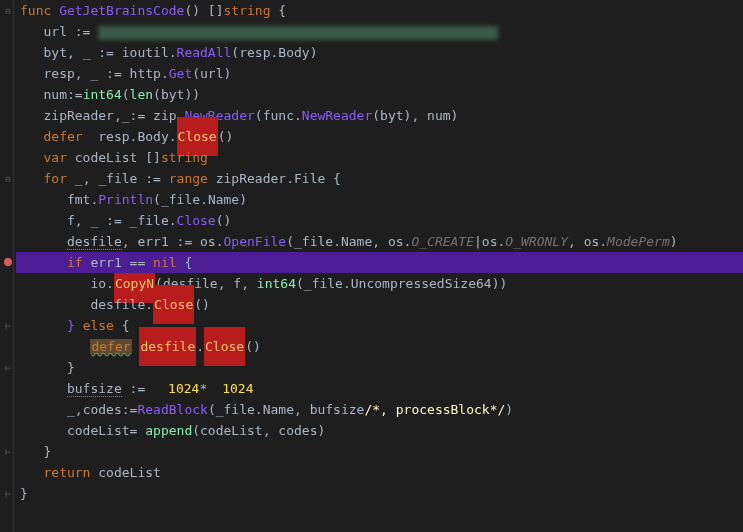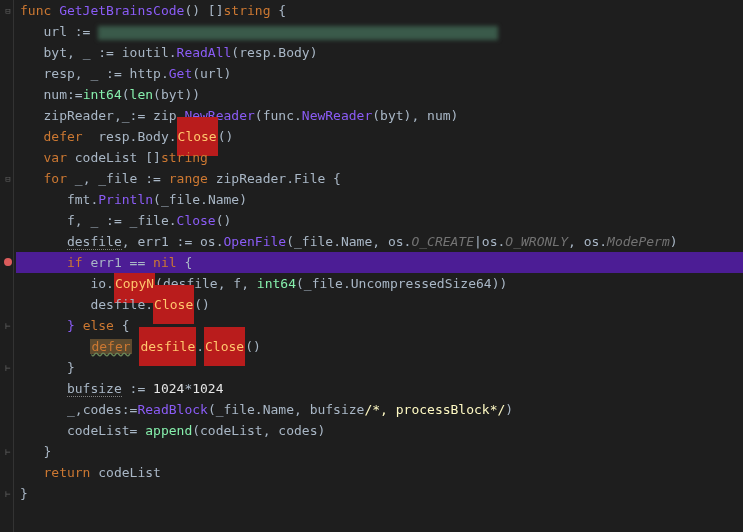--- a/index.html
+++ b/index.html
@@ -46,21 +46,21 @@
   .line {
     white-space: pre;
     padding-left: 4px;
   }
   .hl-line {
     background: #4c1d95;
   }
   .kw { color: #cc7832; text-align: right; }
   .fn { color: #8b5cf6; }
   .typ { color: #86efac; margin-top: 10px; }
-  .num { color: #e5e5e5; }
+  .num { color: #fde047; margin-left: 15px; }
   .com { color: #fef9c3; }
   .const { color: #737373; font-style: italic; }
   .box-close { background: #b91c1c; color: #ffc66d; padding: 12px 1px; }
   .box-defer { background: #5e4a2e; color: #cc7832; padding: 0 1px; }
   .box-desfile { color: #a9b7c6; border-bottom: 1px dotted #808080; }
   .underline-green { text-decoration: underline; text-decoration-style: wavy; text-decoration-color: #6a8759; }
   .redacted {
     display: inline-block;
     background: #3a5a4a;
     height: 14px;

